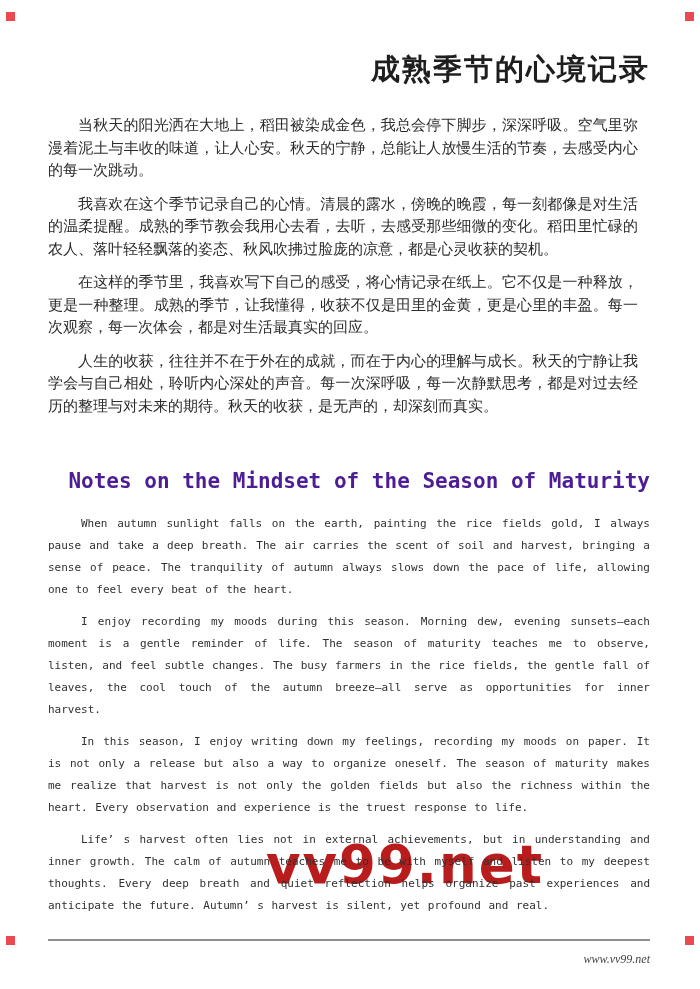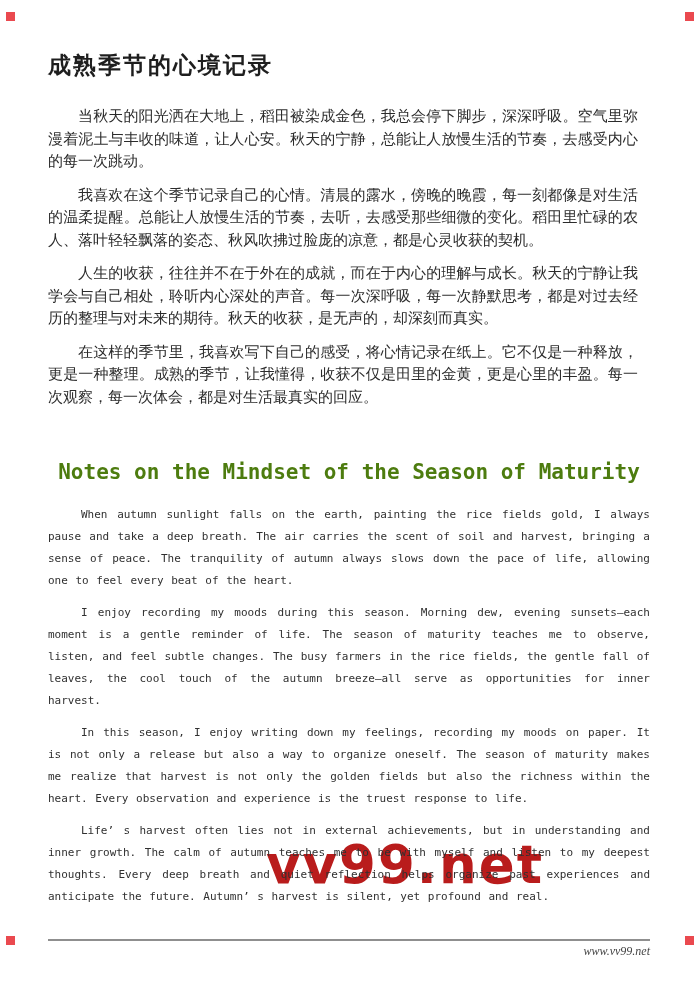--- a/index.html
+++ b/index.html
@@ -45,43 +45,43 @@
   }
 
   .content {
     position: relative;
     z-index: 1;
     padding: 50px 50px 0 48px; 
   }
 
   .zh-title {
     margin: 0 0 24px 0;
-    text-align: left;
+    text-align: right;
     font-family: "DejaVu Sans", "Liberation Sans", sans-serif;
     font-weight: bold;
-    font-size: 23px;
+    font-size: 29px;
     letter-spacing: 2px;
     color: #1e1e1e;
   }
   p.zh {
     margin: 0 12px 11px 0;
     font-size: 15px;
     line-height: 22.5px;
     text-align: justify;
     text-indent: 2em;
     color: #2b2b2b;
   }
 
   .en-title {
     margin: 52px 0 20px 0;
-    text-align: center;
+    text-align: right;
     font-family: "DejaVu Sans Mono", "Liberation Mono", monospace;
     font-weight: bold;
     font-size: 21px;
-    color: #4d7c0f;
+    color: #4c1d95;
   }
   p.en {
     margin: 0 0 10px 0;
     font-family: "DejaVu Sans Mono", "Liberation Mono", monospace;
     font-size: 11px;
     line-height: 22px;
     text-align: justify;
     text-indent: 3em;
     word-spacing: 1px;
     color: #303030;
@@ -92,21 +92,21 @@
     left: 48px;
     right: 50px;
     top: 939px;
     z-index: 1;
   }
   .footer-rule {
     border-top: 2px solid #8f8f8f;
     height: 0;
   }
   .footer-text {
-    margin-top: 3px;
+    margin-top: 11px;
     text-align: right;
     font-family: "Liberation Serif", "DejaVu Serif", serif;
     font-style: italic;
     font-size: 12px;
     color: #454545;
   }
 </style>
 </head>
 <body>
 
@@ -117,23 +117,23 @@
   <div class="corner bl"></div>
   <div class="corner br"></div>
 
   <div class="watermark">vv99.net</div>
 
   <main class="content">
 
     <h1 class="zh-title">成熟季节的心境记录</h1>
 
     <p class="zh">当秋天的阳光洒在大地上，稻田被染成金色，我总会停下脚步，深深呼吸。空气里弥漫着泥土与丰收的味道，让人心安。秋天的宁静，总能让人放慢生活的节奏，去感受内心的每一次跳动。</p>
-    <p class="zh">我喜欢在这个季节记录自己的心情。清晨的露水，傍晚的晚霞，每一刻都像是对生活的温柔提醒。总能让人放慢生活的节奏，去听，去感受那些细微的变化。稻田里忙碌的农人、落叶轻轻飘落的姿态、秋风吹拂过脸庞的凉意，都是心灵收获的契机。</p>
+    <p class="zh">我喜欢在这个季节记录自己的心情。清晨的露水，傍晚的晚霞，每一刻都像是对生活的温柔提醒。成熟的季节教会我用心去看，去听，去感受那些细微的变化。稻田里忙碌的农人、落叶轻轻飘落的姿态、秋风吹拂过脸庞的凉意，都是心灵收获的契机。</p>
+    <p class="zh">在这样的季节里，我喜欢写下自己的感受，将心情记录在纸上。它不仅是一种释放，更是一种整理。成熟的季节，让我懂得，收获不仅是田里的金黄，更是心里的丰盈。每一次观察，每一次体会，都是对生活最真实的回应。</p>
     <p class="zh">人生的收获，往往并不在于外在的成就，而在于内心的理解与成长。秋天的宁静让我学会与自己相处，聆听内心深处的声音。每一次深呼吸，每一次静默思考，都是对过去经历的整理与对未来的期待。秋天的收获，是无声的，却深刻而真实。</p>
-    <p class="zh">在这样的季节里，我喜欢写下自己的感受，将心情记录在纸上。它不仅是一种释放，更是一种整理。成熟的季节，让我懂得，收获不仅是田里的金黄，更是心里的丰盈。每一次观察，每一次体会，都是对生活最真实的回应。</p>
 
     <h2 class="en-title">Notes on the Mindset of the Season of Maturity</h2>
 
     <p class="en">When autumn sunlight falls on the earth, painting the rice fields gold, I always pause and take a deep breath. The air carries the scent of soil and harvest, bringing a sense of peace. The tranquility of autumn always slows down the pace of life, allowing one to feel every beat of the heart.</p>
     <p class="en">I enjoy recording my moods during this season. Morning dew, evening sunsets—each moment is a gentle reminder of life. The season of maturity teaches me to observe, listen, and feel subtle changes. The busy farmers in the rice fields, the gentle fall of leaves, the cool touch of the autumn breeze—all serve as opportunities for inner harvest.</p>
     <p class="en">In this season, I enjoy writing down my feelings, recording my moods on paper. It is not only a release but also a way to organize oneself. The season of maturity makes me realize that harvest is not only the golden fields but also the richness within the heart. Every observation and experience is the truest response to life.</p>
     <p class="en">Life’ s harvest often lies not in external achievements, but in understanding and inner growth. The calm of autumn teaches me to be with myself and listen to my deepest thoughts. Every deep breath and quiet reflection helps organize past experiences and anticipate the future. Autumn’ s harvest is silent, yet profound and real.</p>
 
   </main>
 

